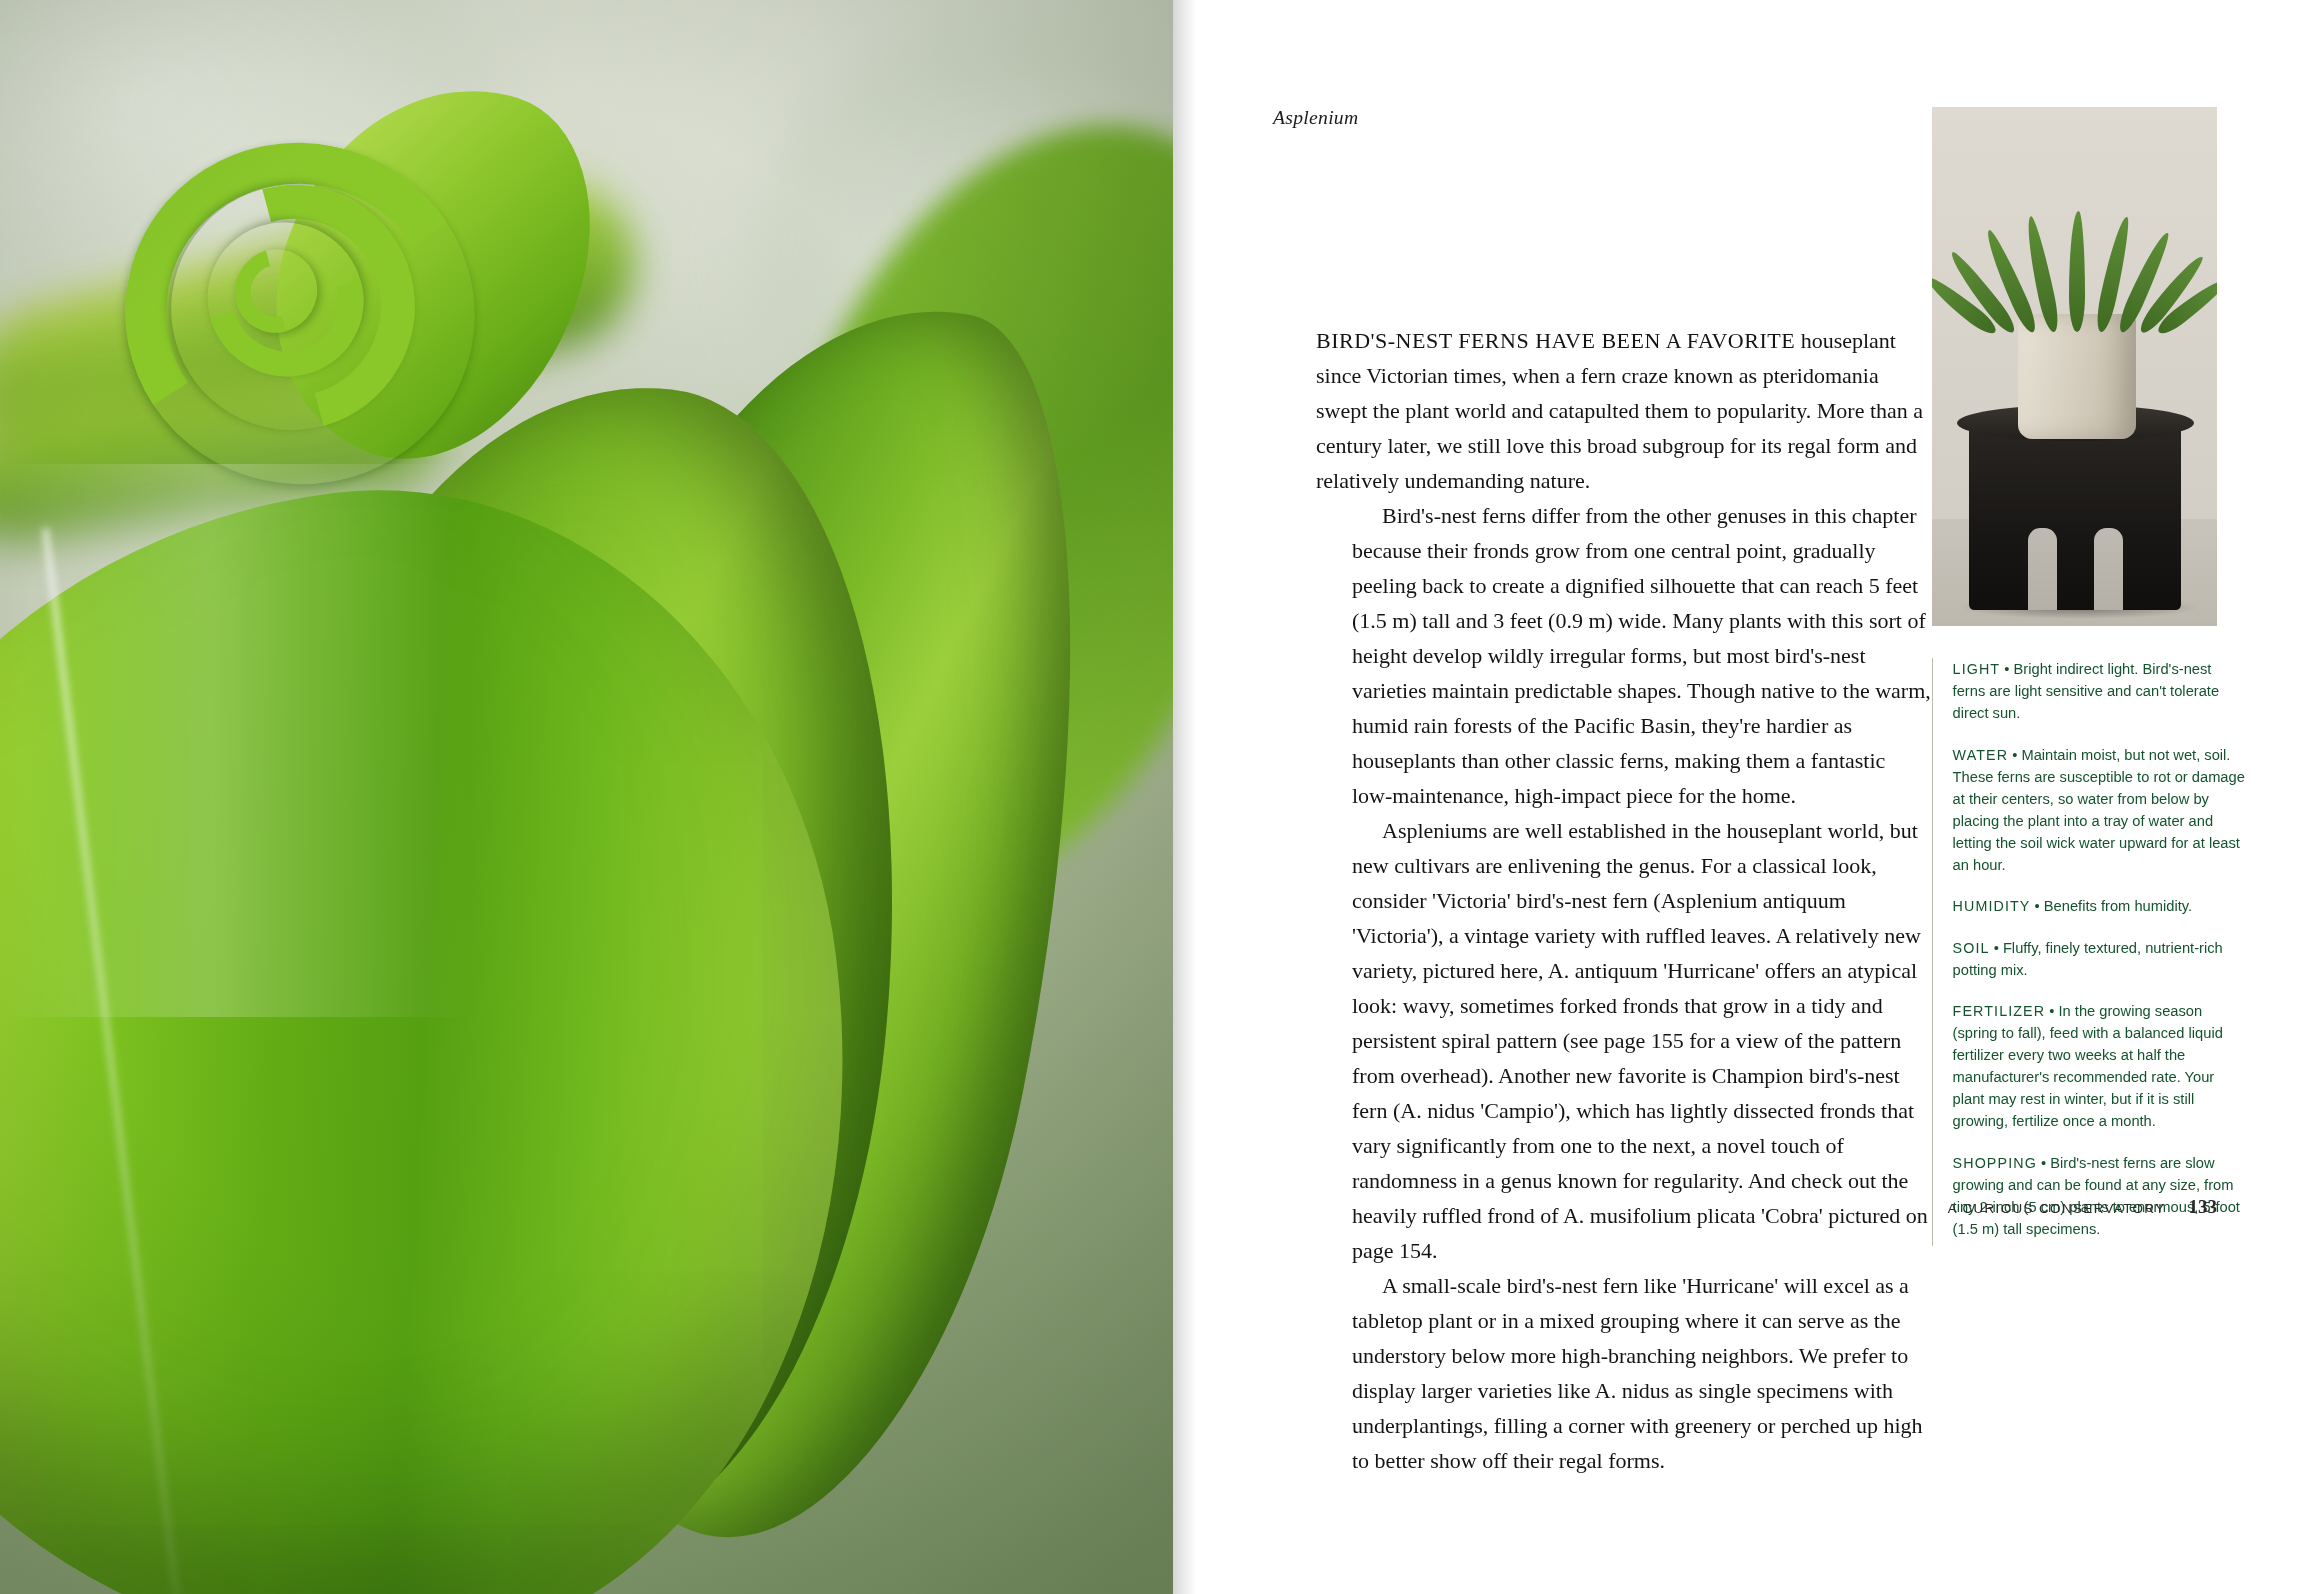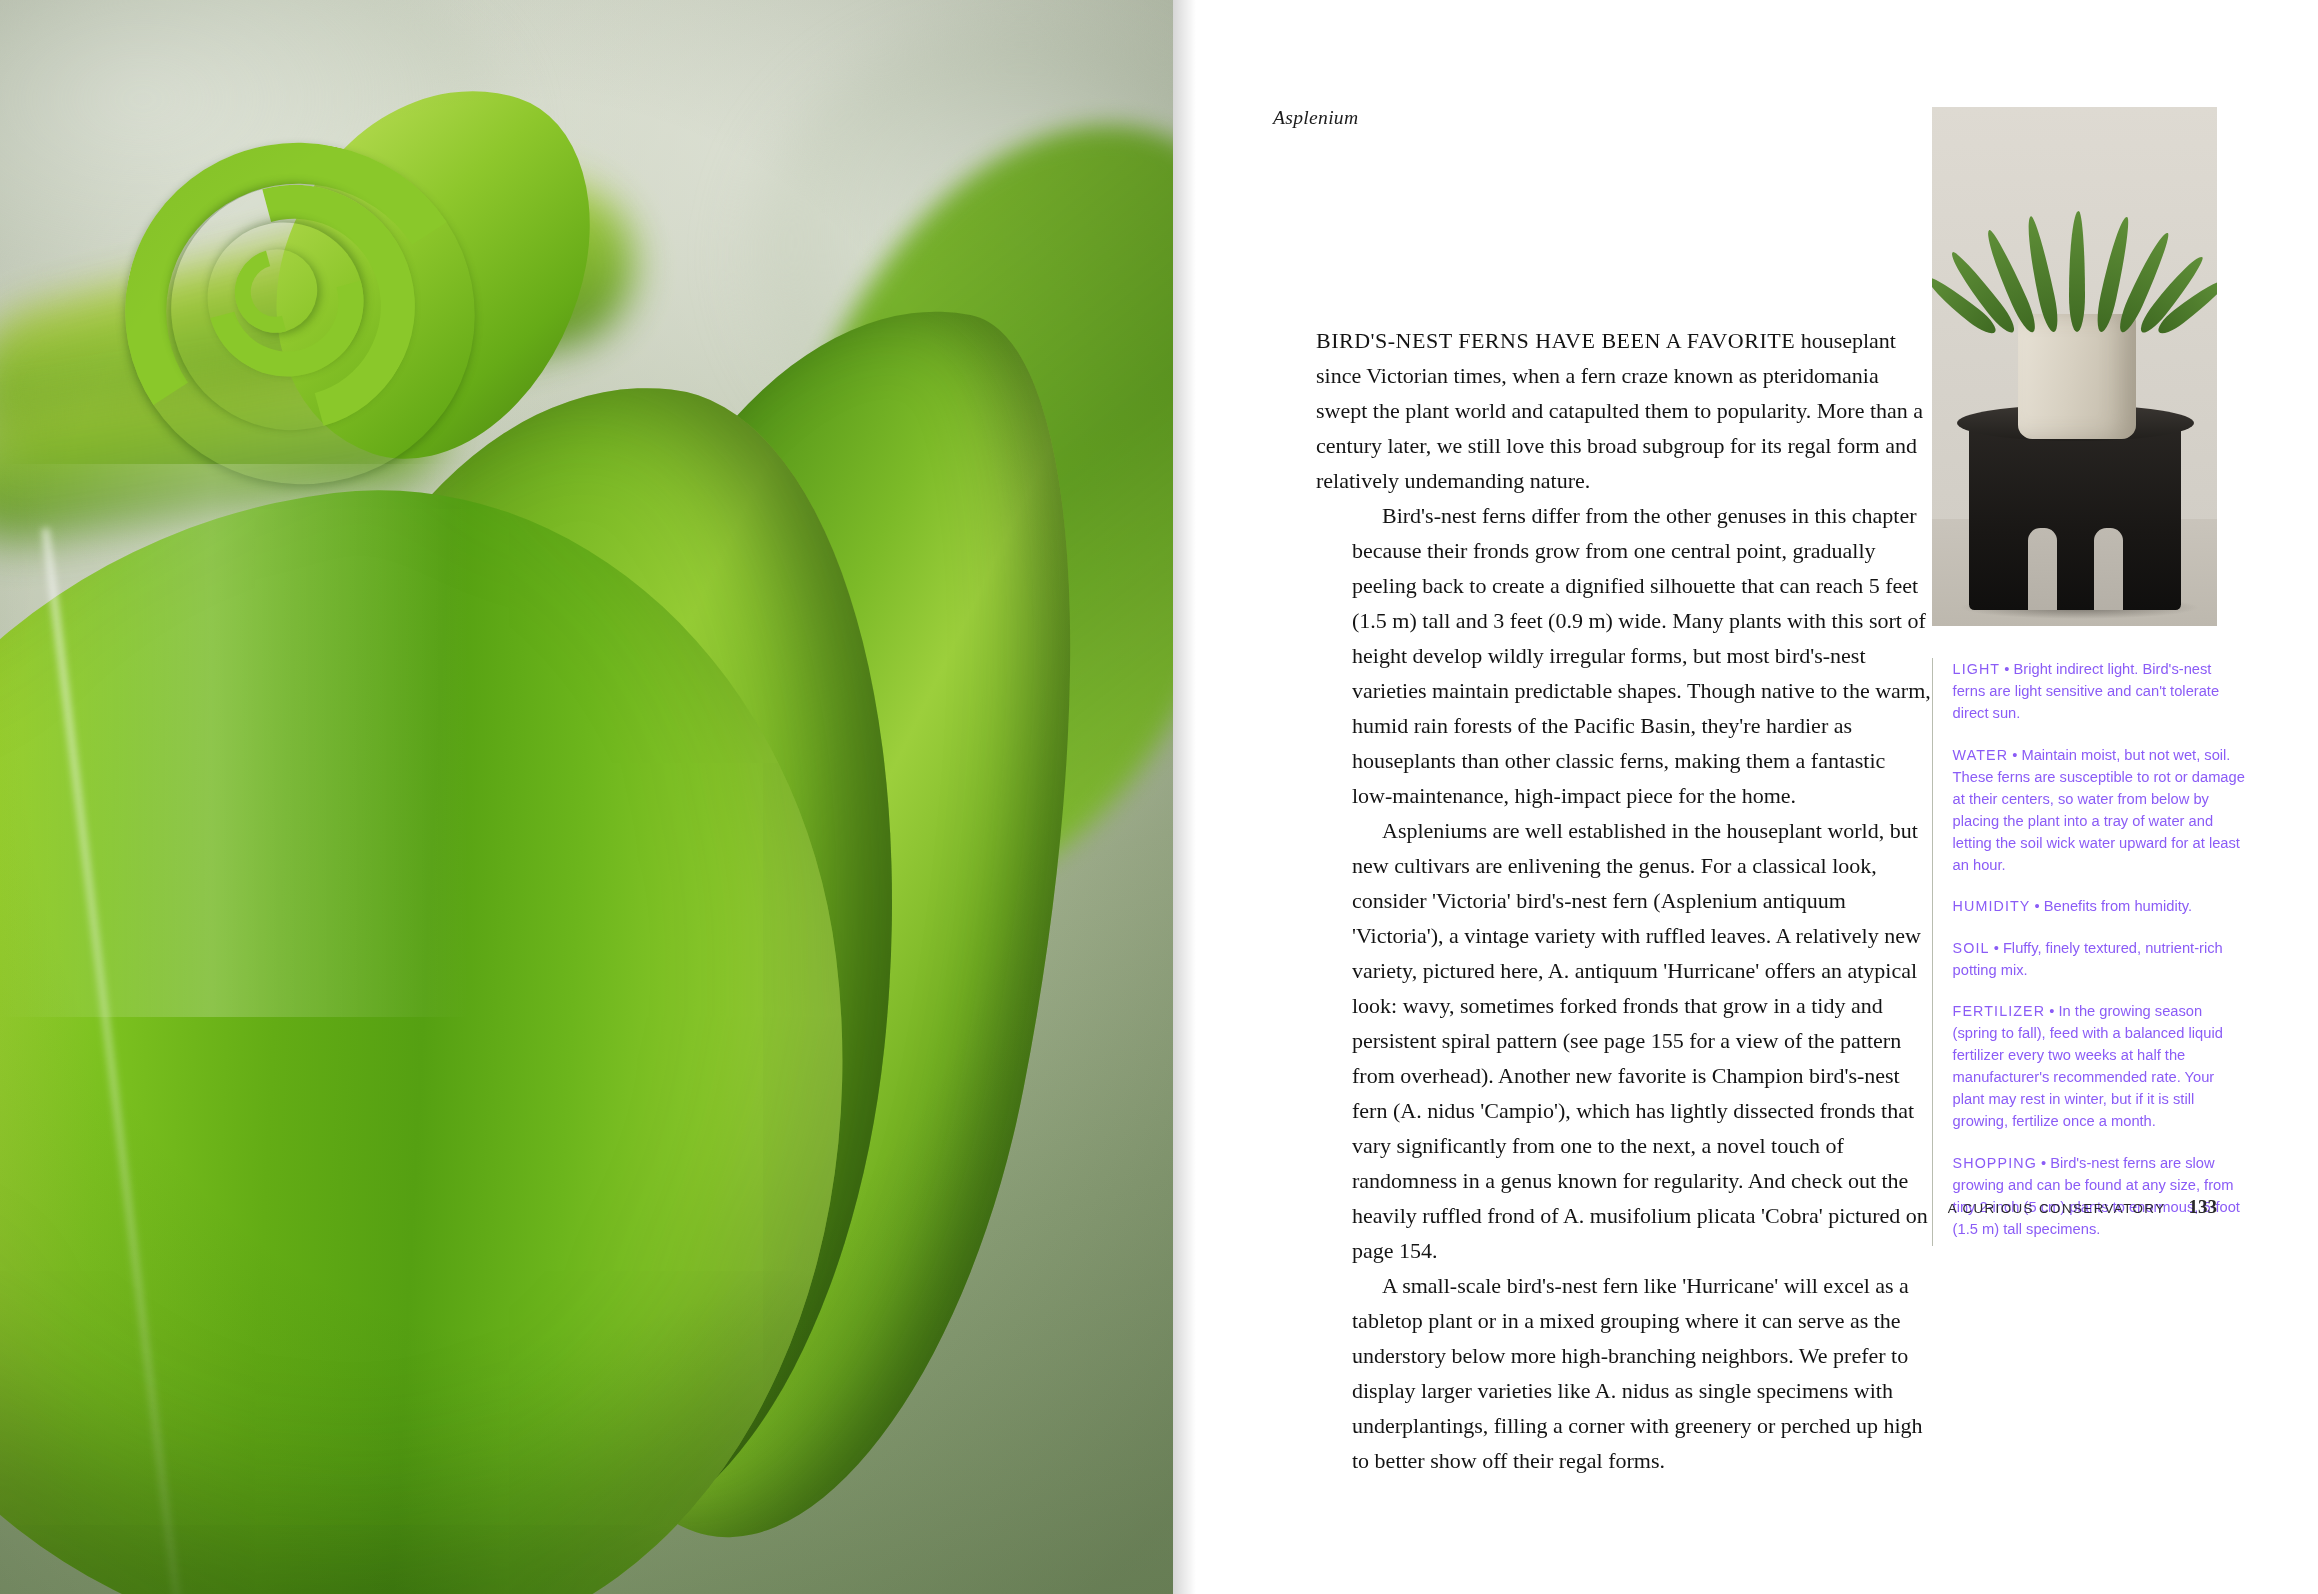--- a/index.html
+++ b/index.html
@@ -310,21 +310,21 @@
   .care-box {
     position: absolute;
     left: 1932px;
     top: 658px;
     width: 294px;
     padding-left: 19.6px;
     border-left: 1.8px solid #b9bdb0;
     font-family: "Liberation Sans", sans-serif;
     font-size: 14.7px;
     line-height: 22px;
-    color: #8b5cf6;
+    color: #14532d;
   }
   .care-item { margin-bottom: 19.6px; }
   .care-item:last-child { margin-bottom: 6px; }
   .care-label {
     letter-spacing: 1.1px;
     font-size: 14.3px;
   }
 
   .footer {
     position: absolute;

